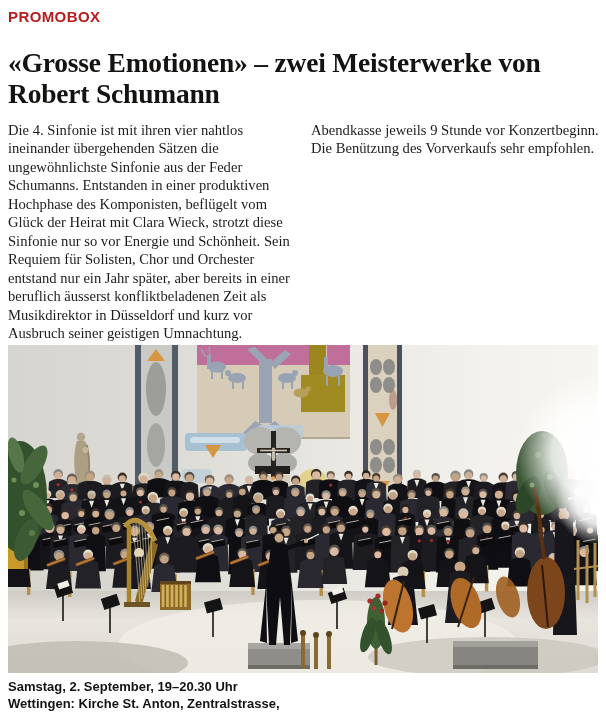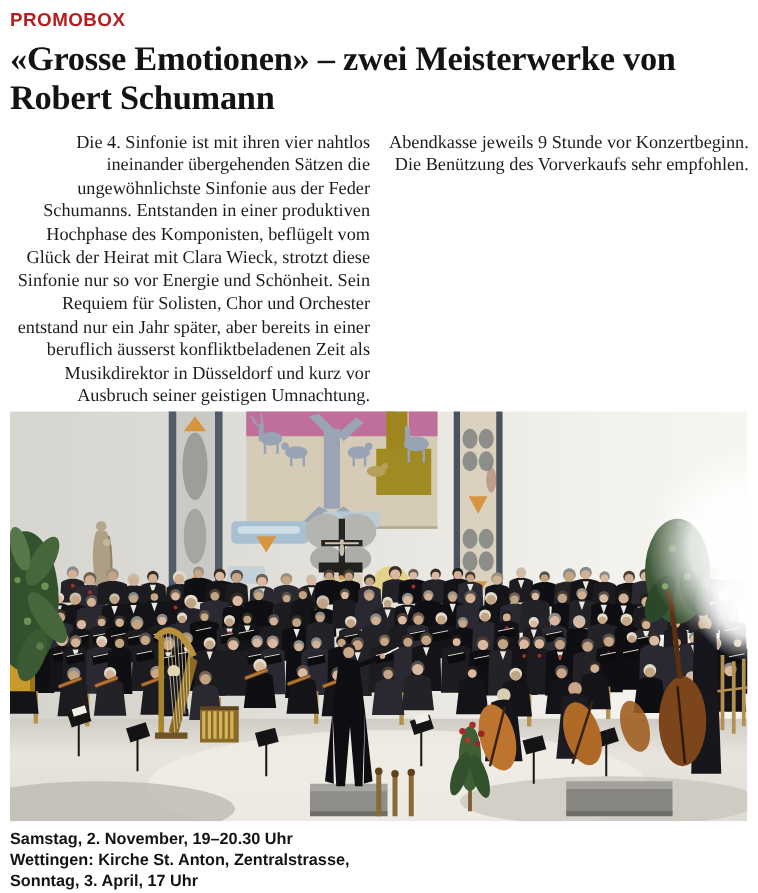--- a/index.html
+++ b/index.html
@@ -1,21 +1,21 @@
 <!DOCTYPE html>
 <html lang="de"><head>
 <meta charset="utf-8">
 <style>
   html,body{margin:0;padding:0;background:#ffffff;}
   body{width:606px;font-family:"Liberation Sans",sans-serif;color:#1a1918;}
   .page{padding:8px 8px 2px 8px;}
   .kicker{color:#b91c1c;font-weight:bold;font-size:15px;letter-spacing:.4px;line-height:17px;}
   .title{font-family:"Liberation Serif",serif;font-weight:700;font-size:27.5px;line-height:1.14;
-         color:#141311;margin:6px 0 0 0;letter-spacing:-0.2px;}
-  .cols{display:flex;gap:15px;margin-top:11px;min-height:205px;align-items:flex-start;text-align:right;}
+         color:#141311;margin:22px 0 0 0;letter-spacing:-0.2px;}
+  .cols{display:flex;gap:15px;margin-top:11px;min-height:205px;align-items:flex-start;}
   .col{width:288px;flex:0 0 288px;}
   .body-par{font-family:"Liberation Serif",serif;font-size:14.6px;line-height:18.5px;margin:0 0 18px 0;
             color:#1d1c1a;hyphens:auto;-webkit-hyphens:auto;}
   .body-par:last-child{margin-bottom:0;}
   .photo{width:590px;height:328px;margin-top:2px;overflow:hidden;line-height:0;}
   .caption-row{display:flex;justify-content:space-between;align-items:flex-end;margin-top:5px;}
   .caption{font-size:13px;line-height:17px;font-weight:bold;color:#141311;}
 </style>
 </head>
 <body>
@@ -910,20 +910,20 @@
         </g>
 
         <circle cx="588" cy="108" r="80" fill="url(#flare)"></circle>
         <circle cx="592" cy="155" r="45" fill="url(#flare)"></circle>
       </g>
     </svg>
   </div>
 
   <div class="caption-row">
     <div class="caption">
-      <div>Samstag, 2. November, 19–20.30 Uhr</div>
+      <div>Samstag, 2. September, 19–20.30 Uhr</div>
       <div>Wettingen: Kirche St. Anton, Zentralstrasse,</div>
       <div>Sonntag, 3. April, 17 Uhr</div>
     </div>
 
   </div>
 
 </div>
 
 </body></html>

